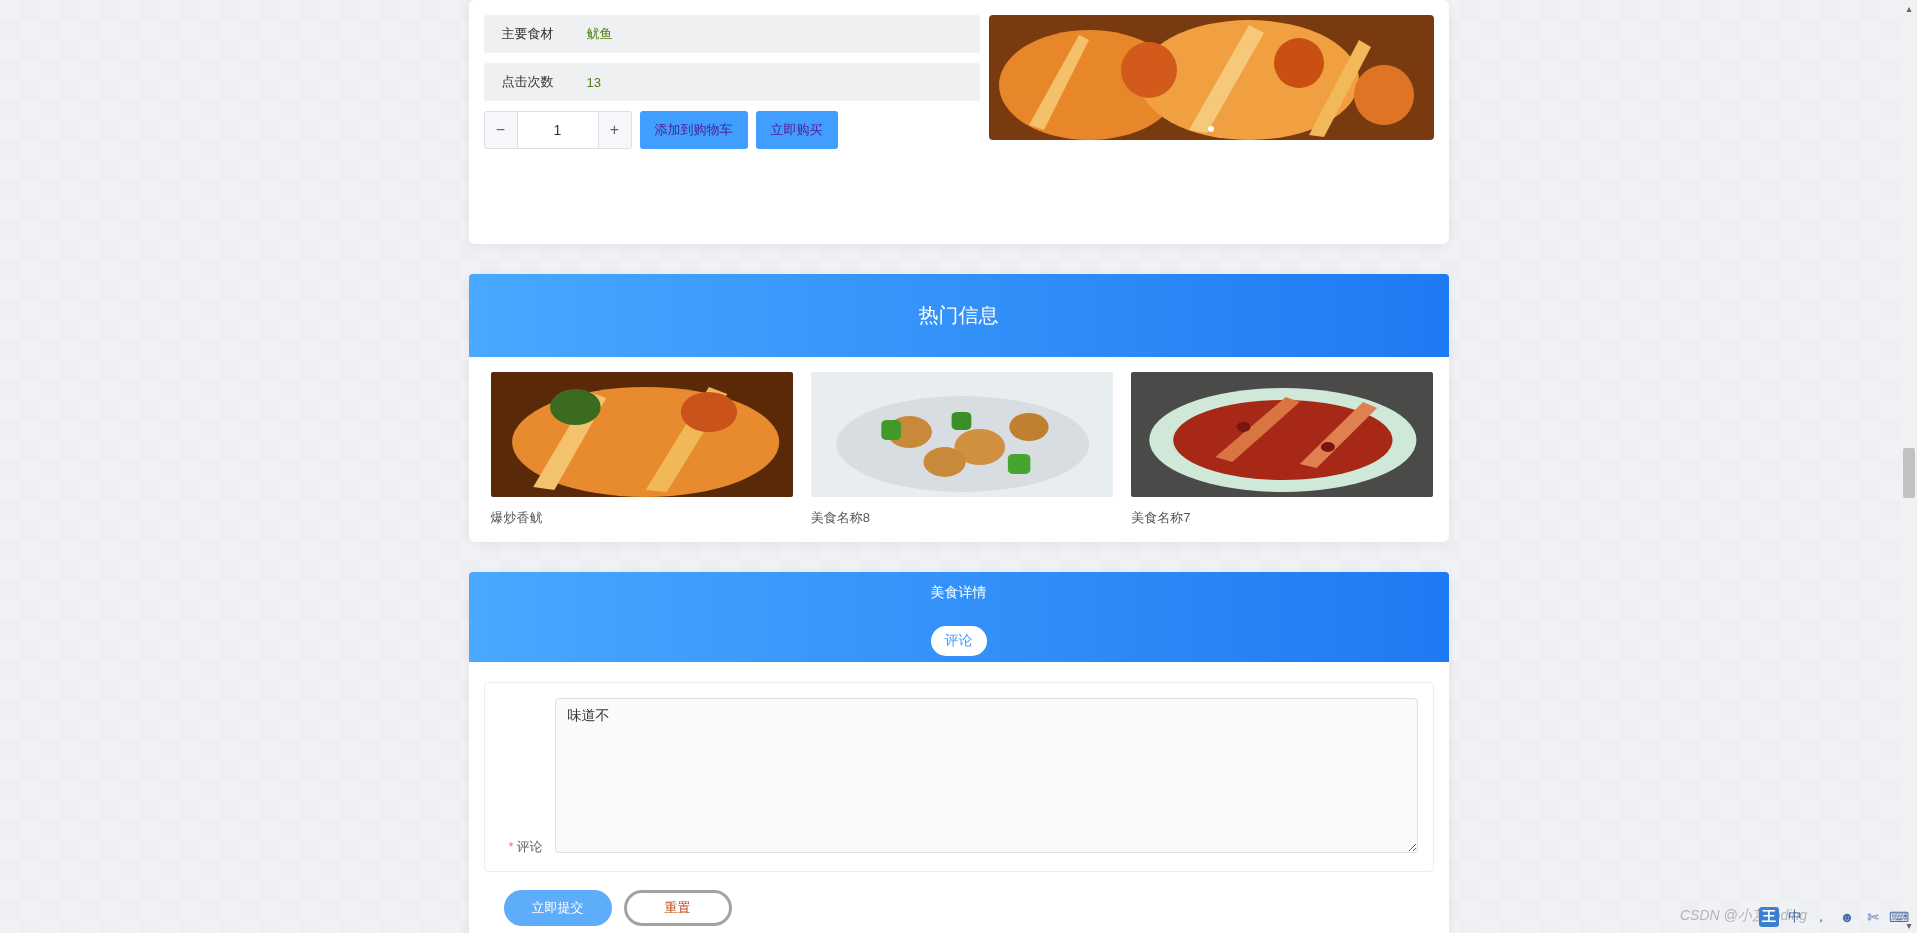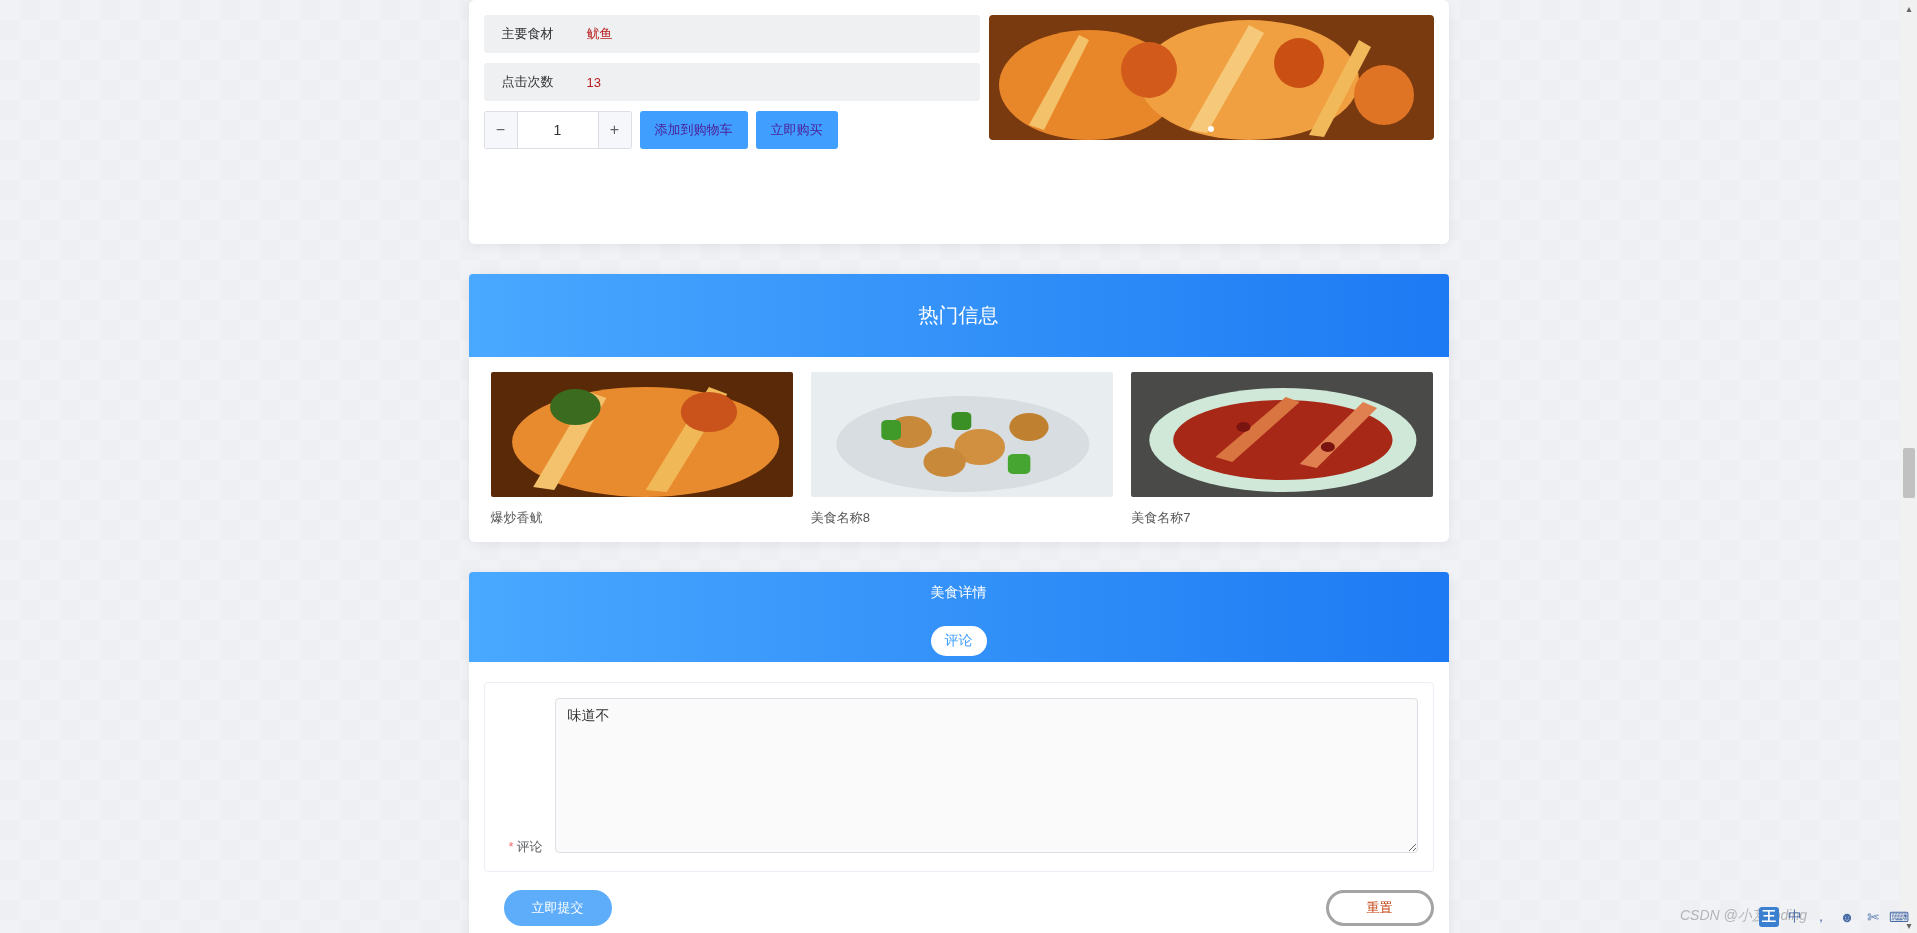--- a/index.html
+++ b/index.html
@@ -29,21 +29,21 @@
 .info-row {
   background: #eef0f2;
   border-radius: 3px;
   padding: 10px 18px;
   margin-bottom: 10px;
   display: flex;
   align-items: center;
   font-size: 13px;
 }
 .info-label { width: 85px; color: #333; }
-.info-val { color: #b91c1c; }
+.info-val { color: #4d7c0f; }
 .qty-row { display: flex; gap: 8px; align-items: center; margin-top: 5px; }
 .stepper { display: flex; border-radius: 3px; overflow: hidden; }
 .step-btn {
   width: 34px; height: 38px;
   background: #f5f7fa;
   border: 1px solid #dcdfe6;
   display: flex; align-items: center; justify-content: center;
   cursor: pointer; color: #606266; font-size: 16px;
 }
 .step-input {
@@ -103,21 +103,21 @@
 }
 .req { color: #f56c6c; margin-right: 3px; }
 .form-field { flex: 1; }
 .comment-area {
   width: 100%; height: 155px;
   border: 1px solid #dcdfe6; border-radius: 4px;
   padding: 8px 12px; font-size: 14px;
   font-family: inherit; resize: vertical;
   outline: none; color: #333; background: #fafafa;
 }
-.form-actions { display: flex; gap: 12px; margin-top: 18px; padding-left: 20px; justify-content: space-between; }
+.form-actions { display: flex; gap: 12px; margin-top: 18px; padding-left: 20px; }
 .btn-round { border-radius: 20px; min-width: 108px; height: 36px; }
 .btn-submit { background: #5dadfb; color: #fff; }
 
 .watermark {
   position: fixed; bottom: 8px; right: 110px;
   color: rgba(120,120,120,0.5); font-size: 14px; font-style: italic;
   pointer-events: none;
 }
 .ime-bar {
   position: fixed; bottom: 6px; right: 8px;

